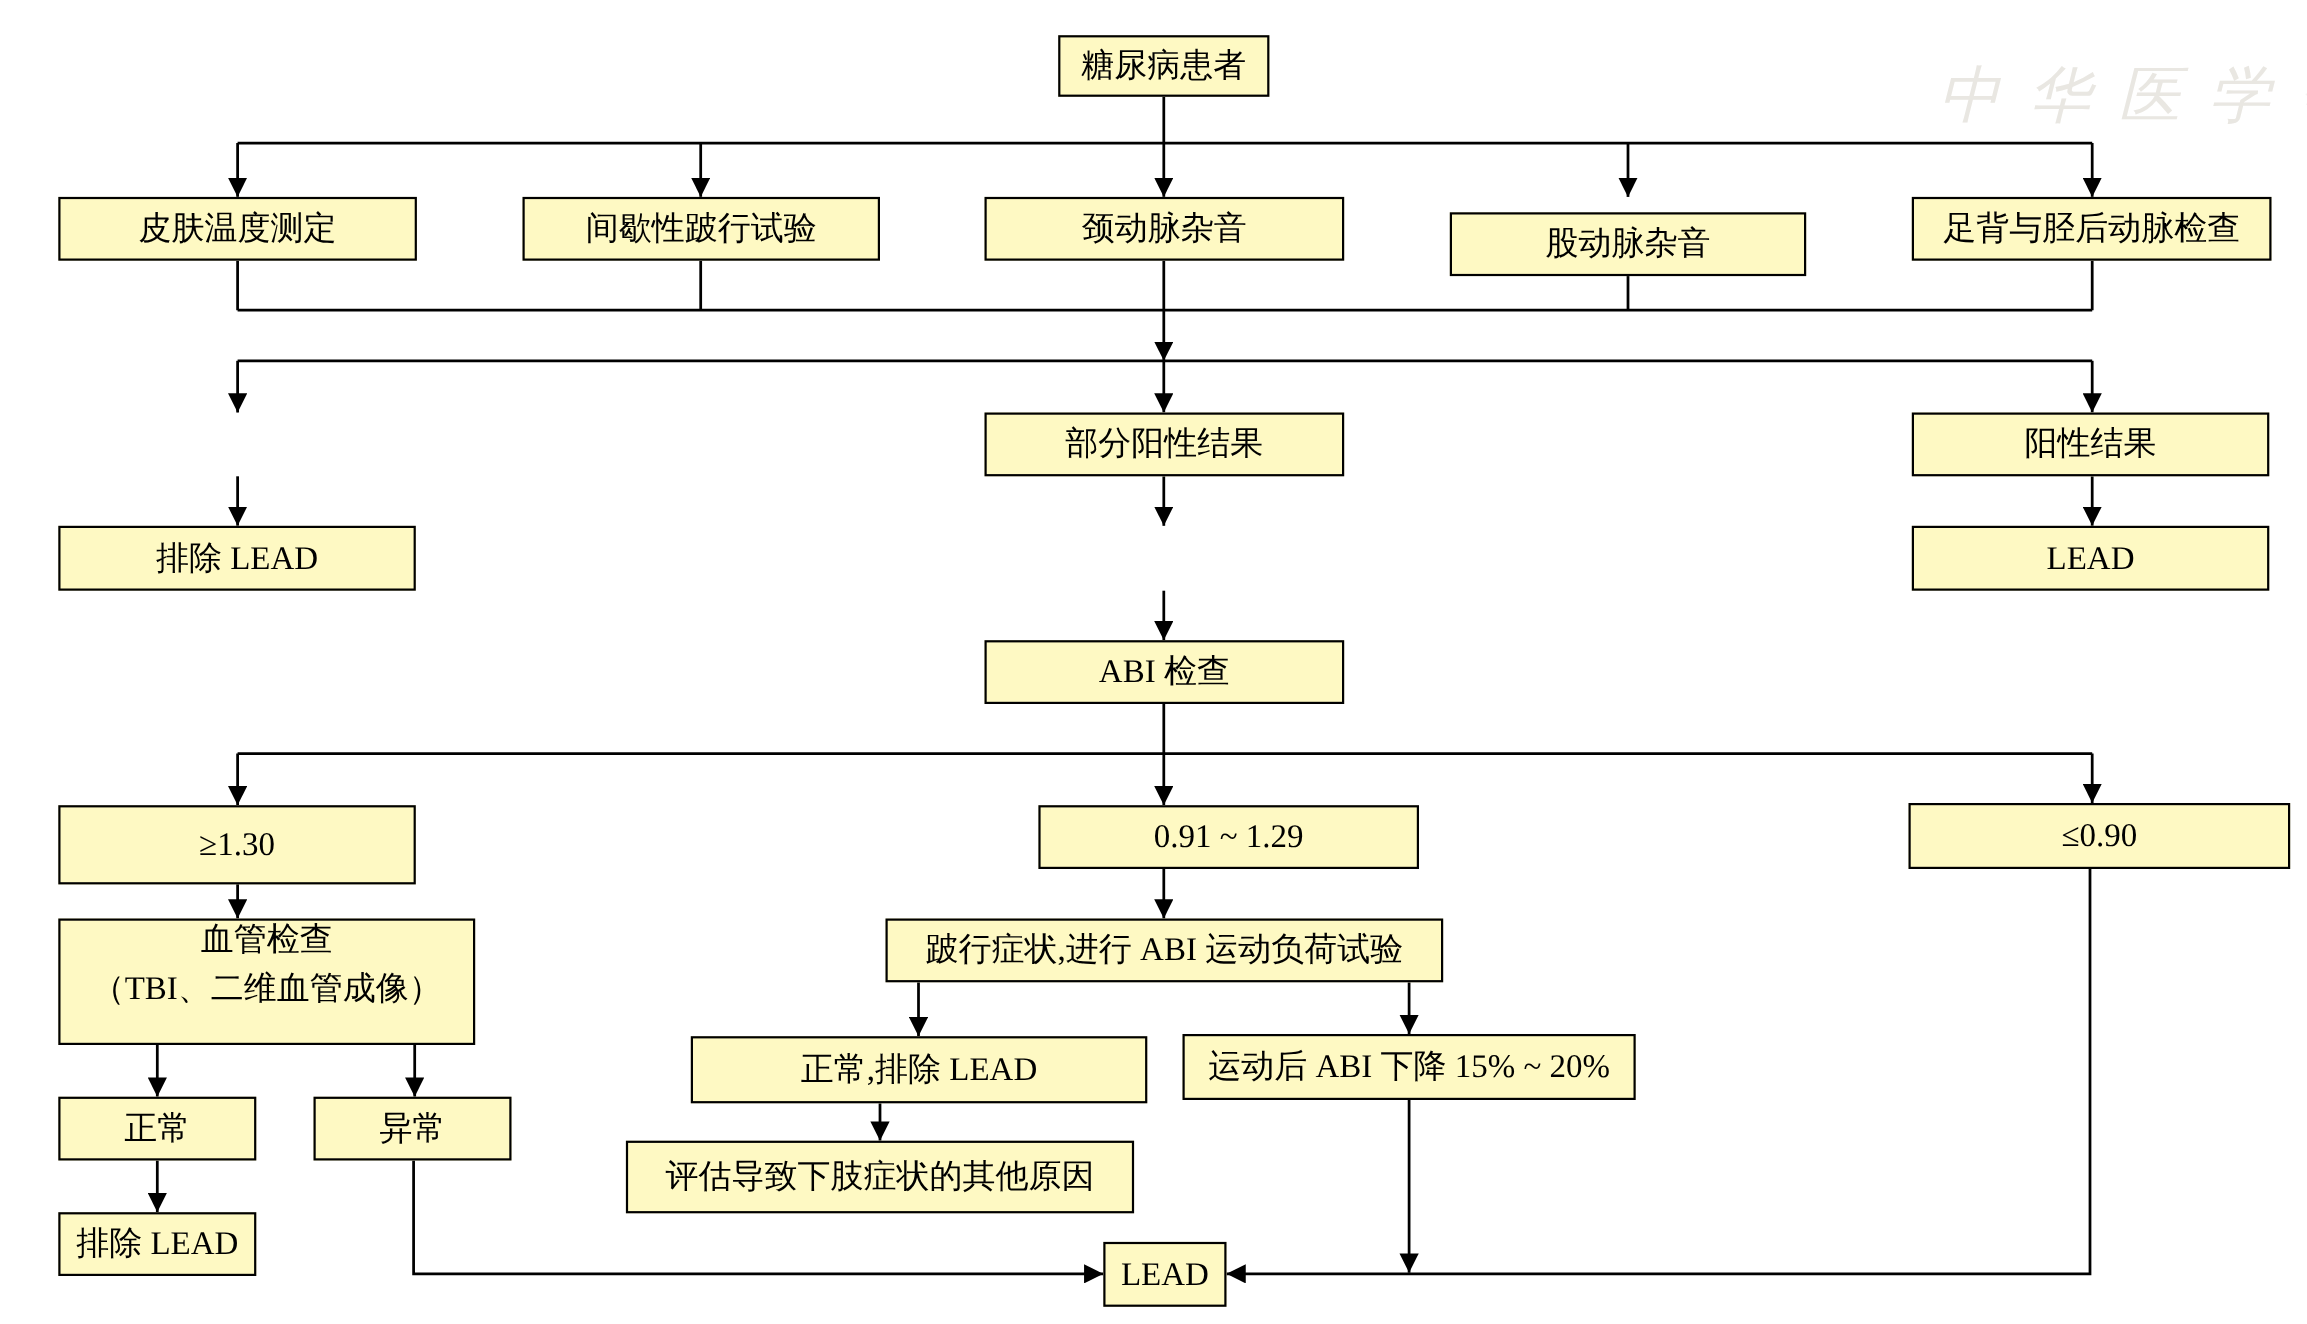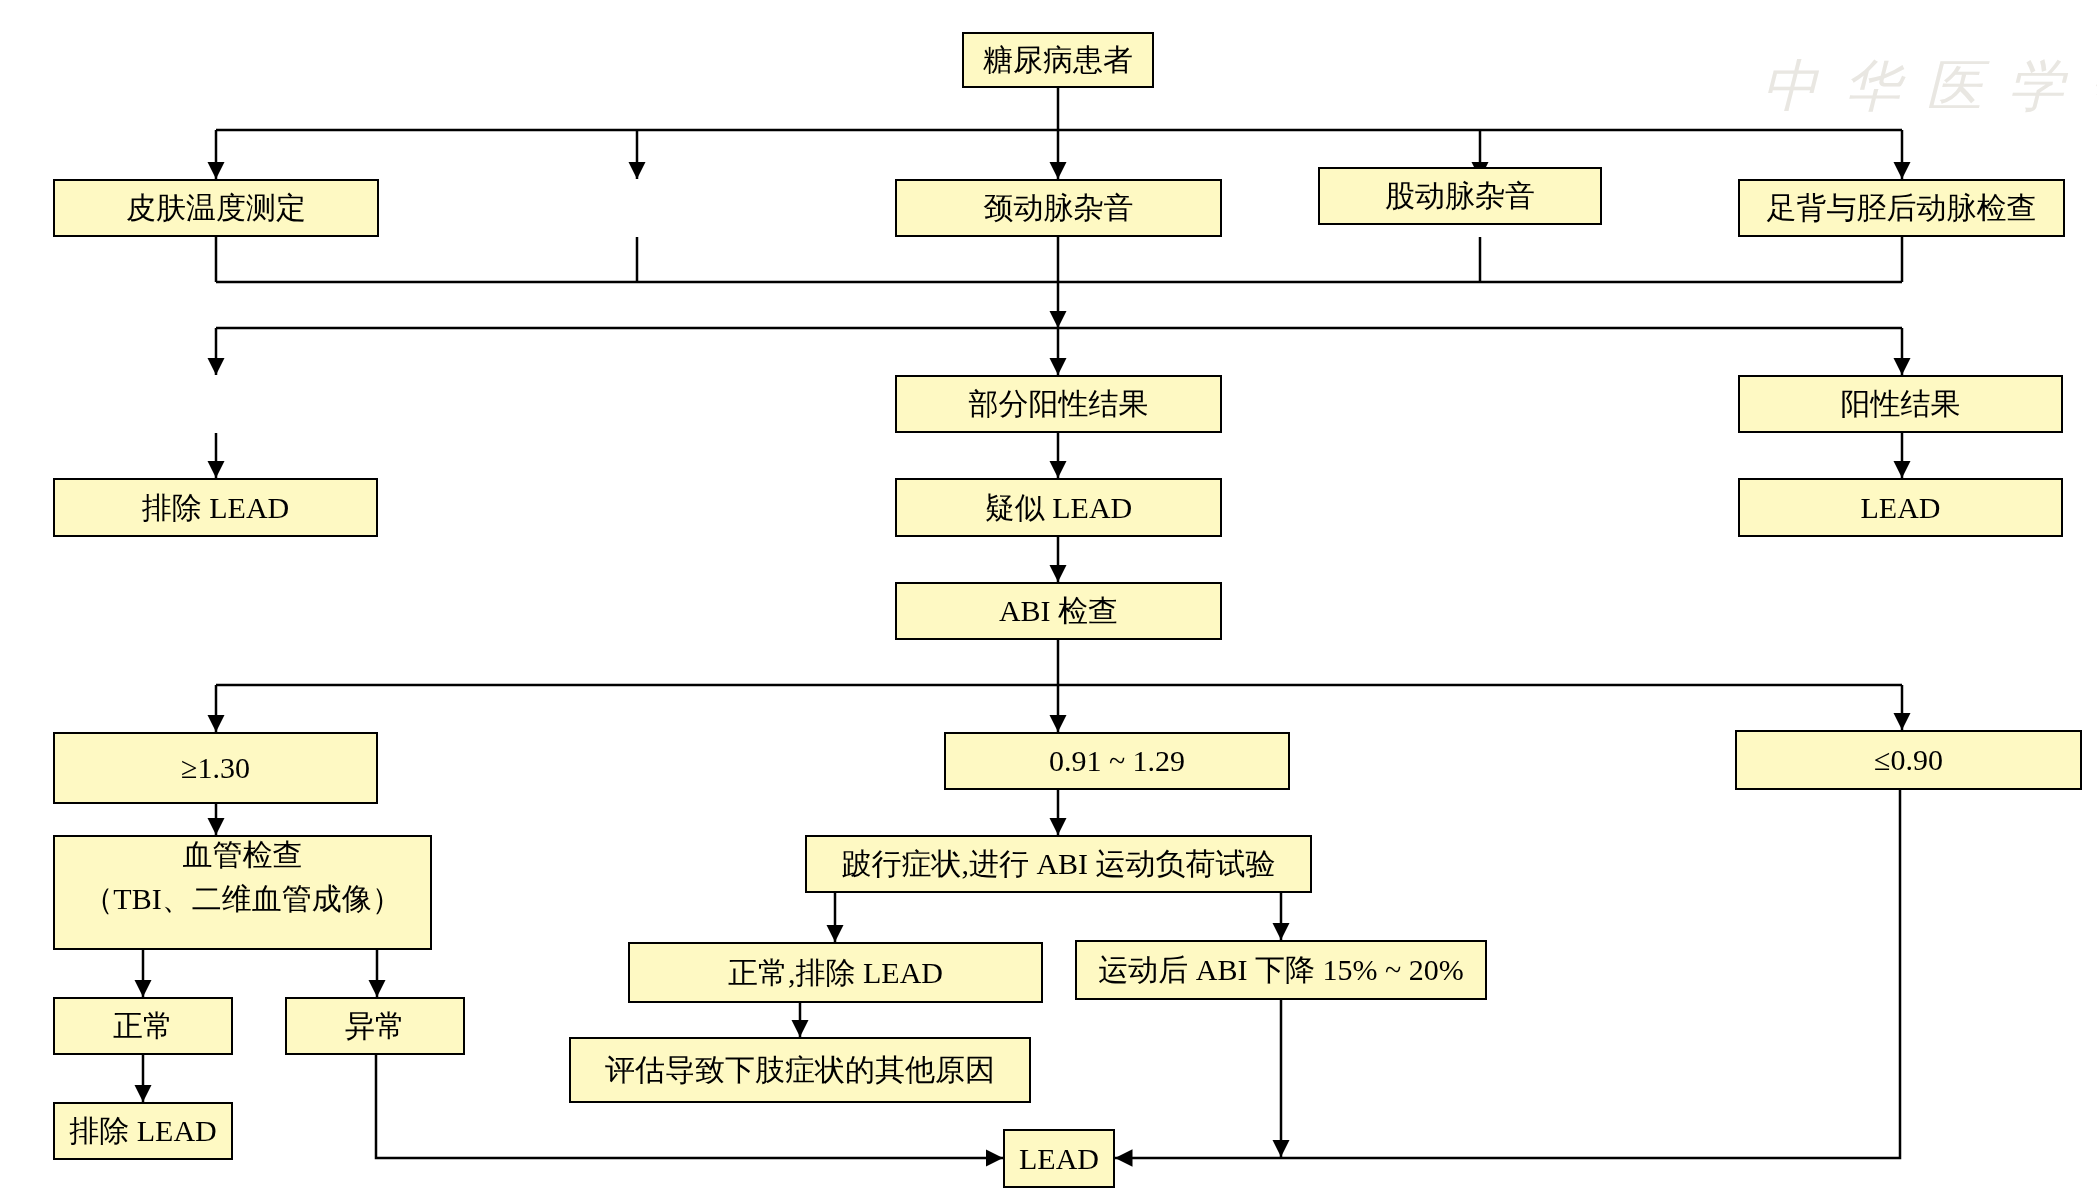--- a/index.html
+++ b/index.html
@@ -102,29 +102,29 @@
         <circle cx="39" cy="39" r="24"></circle>
         <path d="M39 22 C46 26 46 34 39 38 C32 42 32 50 39 54" stroke-width="2.5"></path>
       </g>
     </svg>
     <span class="wm-text">中华医学会</span>
   </div>
 
   <div class="node" style="left:962px;top:32px;width:192px;height:56px">糖尿病患者</div>
 
   <div class="node" style="left:53px;top:179px;width:326px;height:58px">皮肤温度测定</div>
+  <div class="node" style="left:475px;top:179px;width:325px;height:58px">间歇性跛行试验</div>
   <div class="node" style="left:895px;top:179px;width:327px;height:58px">颈动脉杂音</div>
-  <div class="node" style="left:1318px;top:167px;width:284px;height:58px">股动脉杂音</div>
+  <div class="node" style="left:1318px;top:193px;width:324px;height:58px">股动脉杂音</div>
   <div class="node" style="left:1738px;top:179px;width:327px;height:58px">足背与胫后动脉检查</div>
 
   <div class="node" style="left:895px;top:375px;width:327px;height:58px">部分阳性结果</div>
   <div class="node" style="left:1738px;top:375px;width:325px;height:58px">阳性结果</div>
 
   <div class="node" style="left:53px;top:478px;width:325px;height:59px">排除 LEAD</div>
-  <div class="node" style="left:895px;top:478px;width:327px;height:59px">疑似 LEAD</div>
   <div class="node" style="left:1738px;top:478px;width:325px;height:59px">LEAD</div>
 
   <div class="node" style="left:895px;top:582px;width:327px;height:58px">ABI 检查</div>
 
   <div class="node" style="left:53px;top:732px;width:325px;height:72px">≥1.30</div>
   <div class="node" style="left:944px;top:732px;width:346px;height:58px">0.91 ~ 1.29</div>
   <div class="node" style="left:1735px;top:730px;width:347px;height:60px">≤0.90</div>
 
   <div class="node two-line" style="left:53px;top:835px;width:379px;height:115px">
     <span>血管检查</span>

